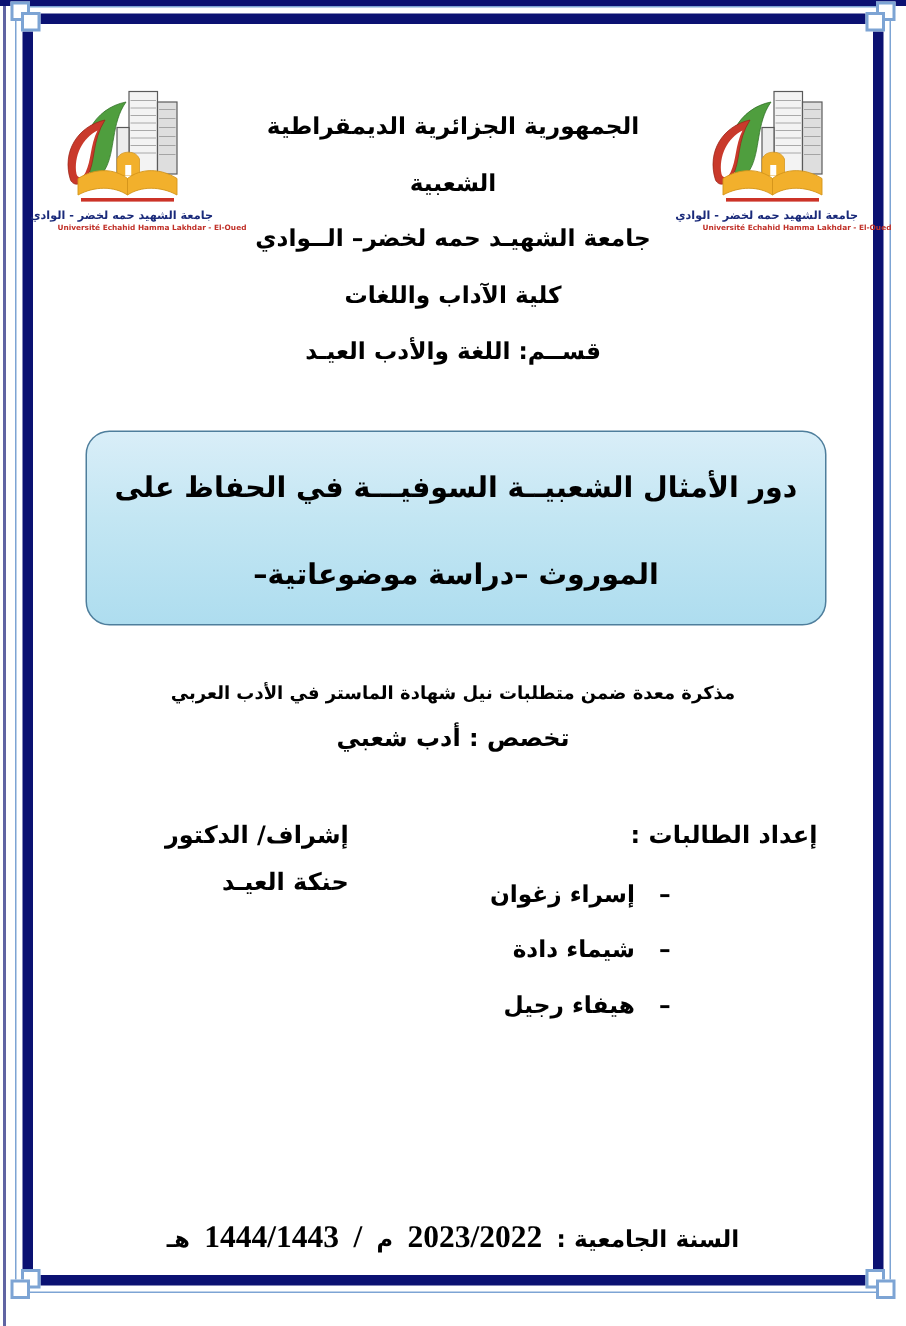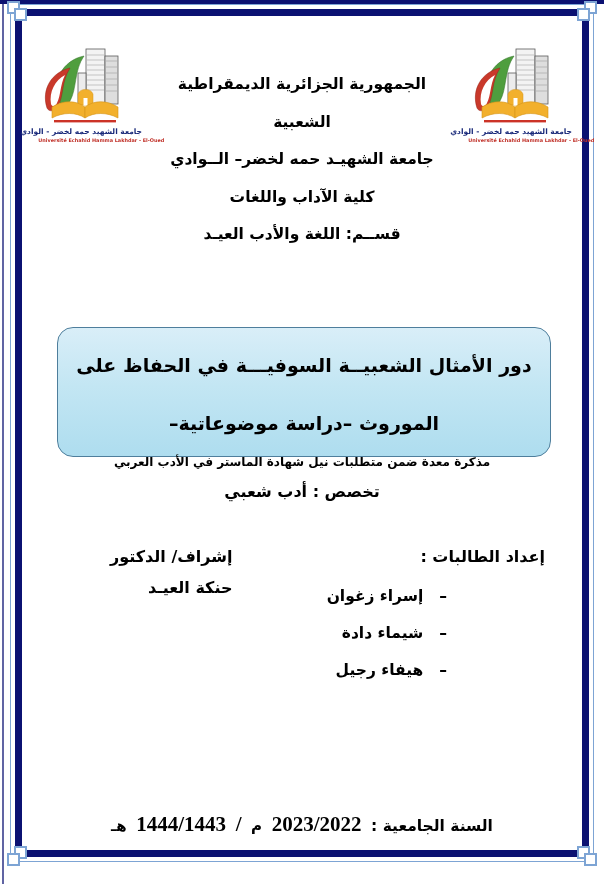--- a/index.html
+++ b/index.html
@@ -21,21 +21,21 @@
   }
   .orn{
     position:absolute;width:13px;height:13px;box-sizing:border-box;
     border:2px solid #7da4d4;background:#ffffff;
   }
   .orn.tl1{left:7px;top:1px;}   .orn.tl2{left:14px;top:8px;}
   .orn.tr1{left:584px;top:1px;} .orn.tr2{left:577px;top:8px;}
   .orn.bl1{left:14px;top:846px;}.orn.bl2{left:7px;top:853px;}
   .orn.br1{left:577px;top:846px;}.orn.br2{left:584px;top:853px;}
   
-  .logo{position:absolute;top:46px;width:114px;text-align:left;}
+  .logo{position:absolute;top:58px;width:114px;text-align:left;}
   .logo.left{left:28px;}
   .logo.right{right:32px;}
   .logo svg{display:block;margin:0 auto;}
   .logo-ar{
     font-size:7.5px;font-weight:bold;color:#1a2a7a;direction:rtl;
     white-space:nowrap;line-height:10px;margin-top:1px;
   }
   .logo-fr{
     font-size:6px;color:#c03028;white-space:nowrap;line-height:8px;
     transform:scale(.82);transform-origin:center top;font-weight:bold;
@@ -45,21 +45,21 @@
     position:absolute;top:66px;left:148px;right:148px;
     direction:rtl;text-align:center;font-weight:bold;
     font-size:15.5px;line-height:37.5px;color:#000;
   }
   
   .title-box{
     position:absolute;left:57px;top:287px;width:494px;height:130px;
     box-sizing:border-box;border:1.2px solid #4e7e9c;border-radius:16px;
     background:linear-gradient(180deg,#d9eef8 0%,#c3e6f3 45%,#aeddef 100%);
     direction:rtl;text-align:center;font-weight:bold;font-size:19px;
-    line-height:58px;padding-top:8px;color:#000;margin-top:40px;
+    line-height:58px;padding-top:8px;color:#000;
   }
   
   .memoir{
     position:absolute;top:450px;left:40px;right:40px;
     direction:rtl;text-align:center;font-weight:bold;color:#000;
   }
   .memoir .m1{font-size:12px;line-height:24px;}
   .memoir .m2{font-size:16px;line-height:24px;margin-top:6px;}
   
   .prep{

